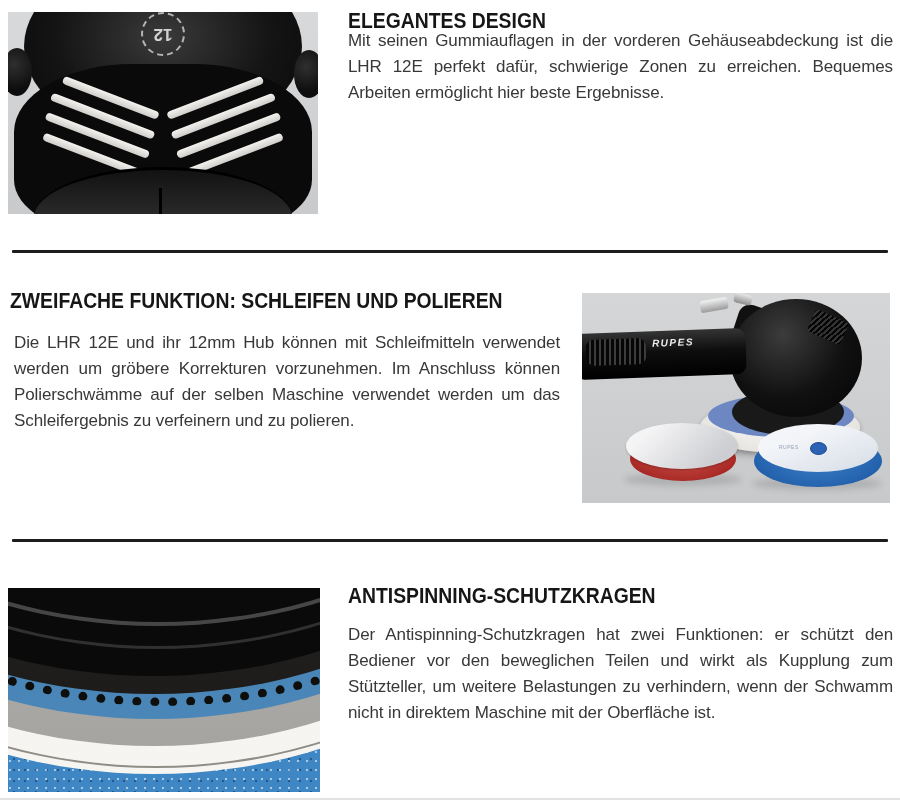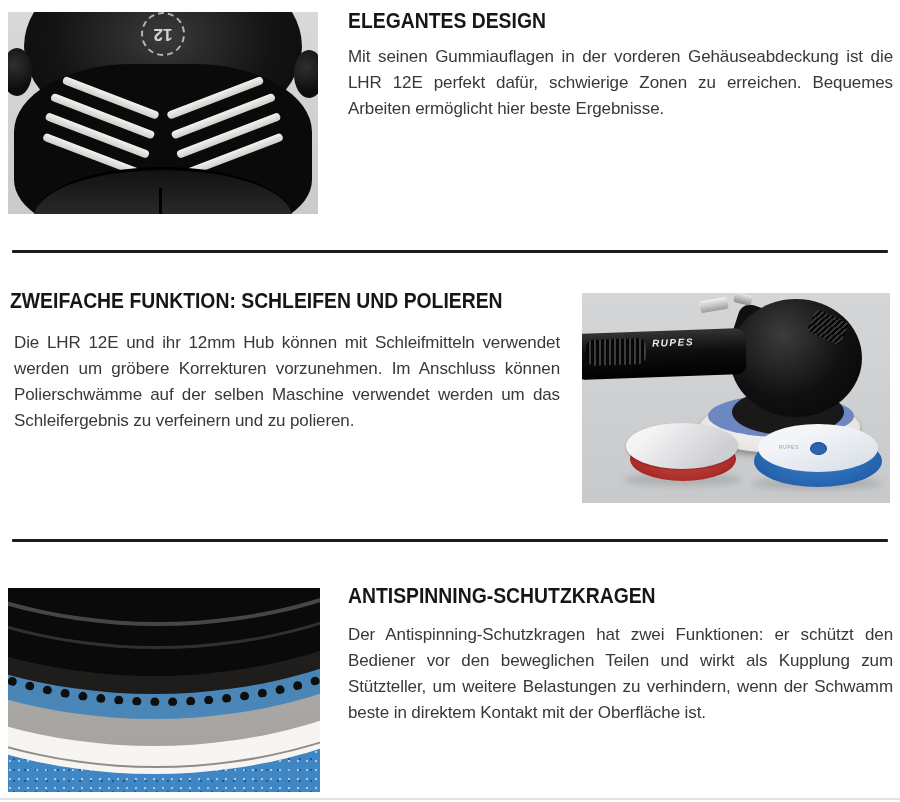--- a/index.html
+++ b/index.html
@@ -8,21 +8,21 @@
   section{display:contents;}
 
   
   .hd{position:absolute;margin:0;font-size:22px;font-weight:bold;color:#161616;
       letter-spacing:0px;transform:scaleX(.88);transform-origin:left center;white-space:nowrap;}
   .hd1{left:348px;top:8px;}
   .hd2{left:10px;top:288px;}
   .hd3{left:348px;top:583px;}
   .bd{position:absolute;margin:0;font-size:17px;line-height:26px;color:#383838;
       text-align:justify;letter-spacing:-.1px;}
-  .bd1{left:348px;top:44px;width:545px;}
+  .bd1{left:348px;top:28px;width:545px;}
   .bd2{left:14px;top:330px;width:546px;}
   .bd3{left:348px;top:622px;width:545px;}
 
   .divider{position:absolute;left:12px;width:876px;height:3px;background:#1c1c1c;border-radius:1px;}
   .div1{top:250px;}
   .div2{top:539px;}
   .pagefoot-line{position:absolute;left:0;top:798px;width:900px;height:2px;background:#e2e2e2;}
 
   
   .img{position:absolute;margin:0;overflow:hidden;background:linear-gradient(180deg,#d8d9da 0%,#c9cacc 100%);}
@@ -190,17 +190,17 @@
       <div class="arc arc-line"></div>
       <div class="arc arc-silver"></div>
       <div class="arc arc-blue"></div>
       <div class="arc arc-ring"></div>
       <div class="arc arc-rubber"></div>
       <div class="arc arc-gloss1"></div>
       <div class="arc arc-gloss2"></div>
       <div class="arc arc-teeth"></div>
     </figure>
     <h2 class="hd hd3">ANTISPINNING-SCHUTZKRAGEN</h2>
-    <p class="bd bd3">Der Antispinning-Schutzkragen hat zwei Funktionen: er schützt den Bediener vor den beweglichen Teilen und wirkt als Kupplung zum Stützteller, um weitere Belastungen zu verhindern, wenn der Schwamm beste in direktem Kontakt mit der Oberfläche ist.</p>
+    <p class="bd bd3">Der Antispinning-Schutzkragen hat zwei Funktionen: er schützt den Bediener vor den beweglichen Teilen und wirkt als Kupplung zum Stützteller, um weitere Belastungen zu verhindern, wenn der Schwamm nicht in direktem Maschine mit der Oberfläche ist.</p>
   </section>
 
   <div class="pagefoot-line"></div>
 </div>
 
 </body></html>

